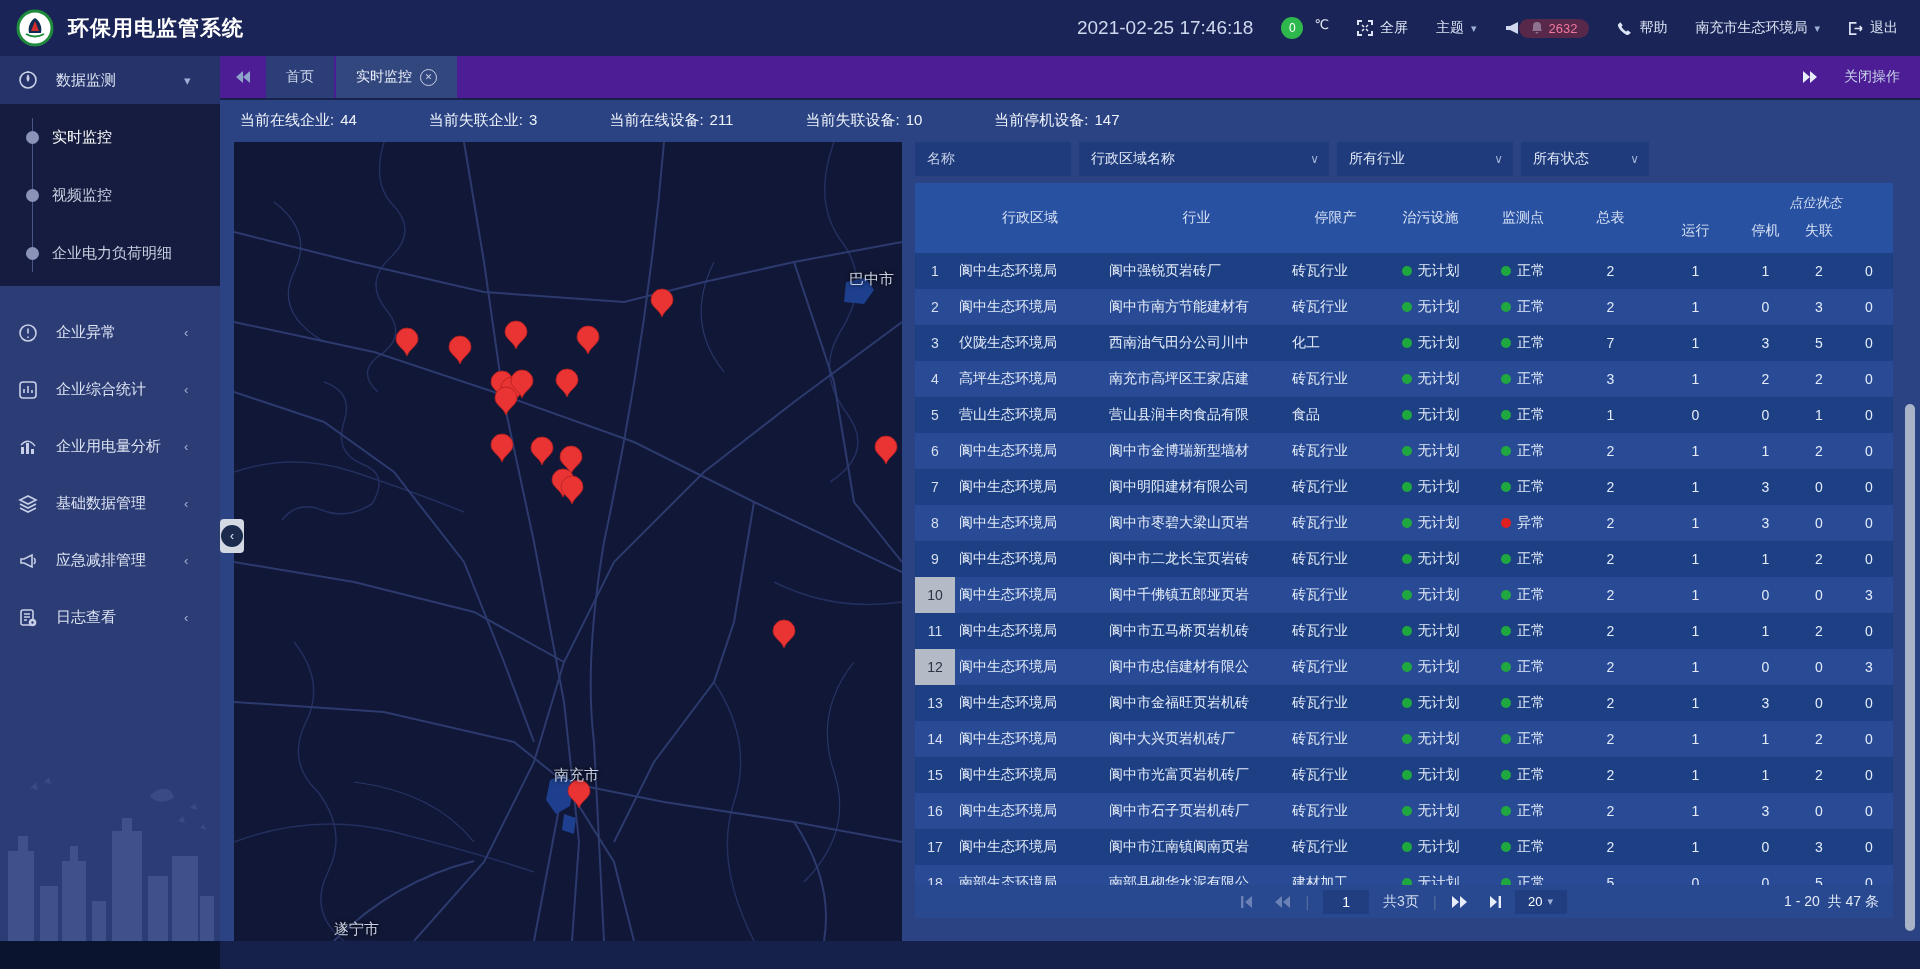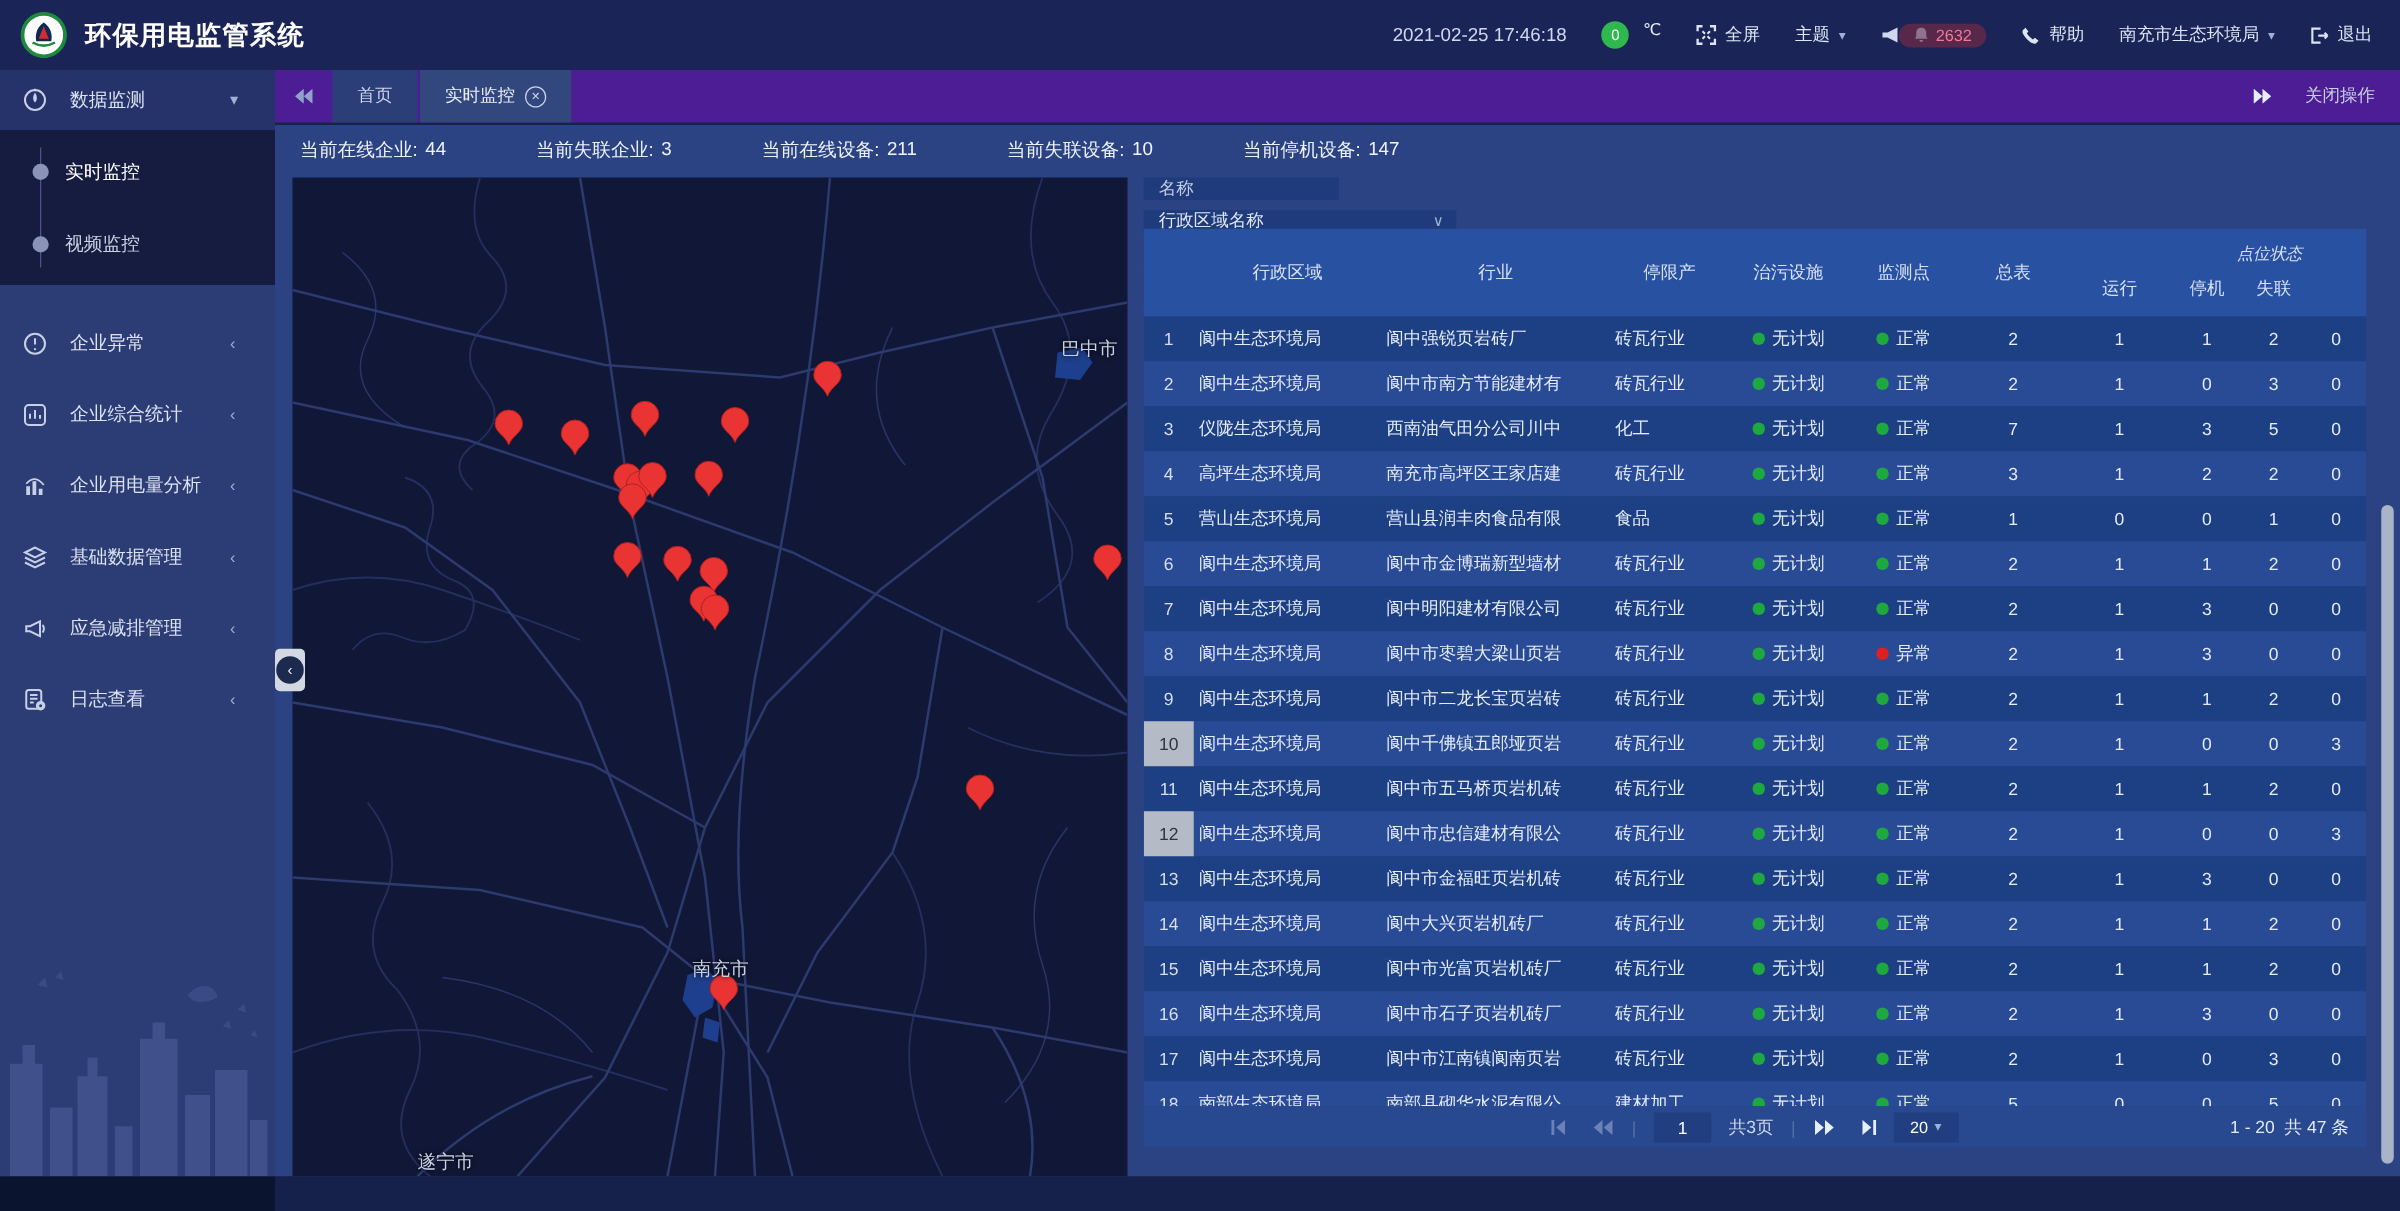--- a/index.html
+++ b/index.html
@@ -5,21 +5,21 @@
   html,body{margin:0;padding:0;background:#0e1733;}
   .stage{position:relative;width:1920px;height:969px;overflow:hidden;background:#2b4383;
          font-family:"Liberation Sans","DejaVu Sans",sans-serif;color:#e6ecf8;}
   
   .hdr{position:absolute;left:0;top:0;width:1920px;height:56px;background:#1a2456;
        display:flex;align-items:center;padding:0 22px 0 16px;box-sizing:border-box;z-index:30;}
   .logo{width:38px;height:38px;border-radius:50%;flex:none;}
   .hdr-title{font-size:21px;font-weight:bold;color:#fff;margin-left:14px;letter-spacing:1px;}
   .hdr-sp{flex:1;}
   .hdr-it{display:flex;align-items:center;gap:7px;margin-left:28px;font-size:14px;color:#dce4f5;cursor:default;}
-  .hdr-time{font-size:15px;color:#cfd8ee;}
+  .hdr-time{font-size:19px;color:#cfd8ee;}
   .temp-circ{width:22px;height:22px;border-radius:50%;background:#2eb84e;color:#fff;font-size:12px;
              display:flex;align-items:center;justify-content:center;}
   .temp-unit{font-size:13px;color:#e8eef8;margin-left:4px;position:relative;top:-4px;}
   .caret{font-size:11px;color:#9fb0d6;}
   .pill{display:flex;align-items:center;gap:6px;background:#58284a;border-radius:10px;padding:2px 12px;
         color:#f2799e;font-size:13px;}
   .icon{display:inline-flex;flex:none;}
   .icon svg{display:block;}
   
   .tabbar{position:absolute;left:220px;top:56px;right:0;height:44px;background:#4c1d95;
@@ -53,21 +53,21 @@
             display:flex;align-items:center;justify-content:center;}
   
   .stats{position:absolute;left:240px;top:111px;right:40px;display:flex;gap:72px;font-size:15px;color:#eef3fb;}
   .stat{display:flex;gap:6px;}
   
   .map{position:absolute;left:234px;top:142px;width:668px;height:799px;background:#111736;overflow:hidden;}
   .map svg{position:absolute;left:0;top:0;}
   .map-label{position:absolute;font-size:15px;color:#c9d2e4;text-shadow:0 0 4px #000;white-space:nowrap;}
   
   .rp{position:absolute;left:915px;top:142px;width:978px;height:776px;}
-  .filters{display:flex;gap:8px;height:34px;flex-direction:column;}
+  .filters{display:flex;gap:8px;height:34px;}
   .fbox{background:#1f3b7c;display:flex;align-items:center;padding:0 12px;font-size:14px;color:#dfe7f6;
         box-sizing:border-box;position:relative;cursor:pointer;}
   .fbox .fcaret{position:absolute;right:10px;color:#9fb2d8;font-size:12px;}
   .f-name{width:156px;color:#c2cde4;}
   .f-region{width:250px;}
   .f-industry{width:176px;}
   .f-status{width:128px;}
   .tbl{position:absolute;left:0;top:41px;width:978px;}
   .tgrid{display:grid;grid-template-columns:40px 150px 183px 95px 95px 90px 85px 85px 55px 52px 48px;}
   .thead{height:70px;background:#2951a1;position:relative;font-size:14px;color:#d6e1f5;}
@@ -224,20 +224,24 @@
 
     <div class="sb-sub">
       <span class="sb-sub-line"></span>
       <div class="sb-sub-it on">
         <span class="sb-dot"></span>
         <span class="sb-sub-lb">实时监控</span>
       </div>
       <div class="sb-sub-it">
         <span class="sb-dot"></span>
         <span class="sb-sub-lb">视频监控</span>
+      </div>
+      <div class="sb-sub-it">
+        <span class="sb-dot"></span>
+        <span class="sb-sub-lb">企业电力负荷明细</span>
       </div>
     </div>
 
     <div class="sb-it" style="margin-top:18px">
       <span class="sb-ico icon">
         <svg width="20" height="20" viewBox="0 0 20 20" fill="none" stroke="#c7d0e6" stroke-width="1.6">
           <circle cx="10" cy="10" r="8"></circle>
             <path d="M10 5.5v5M10 13.5v1.4"></path>
         </svg>
       </span>

